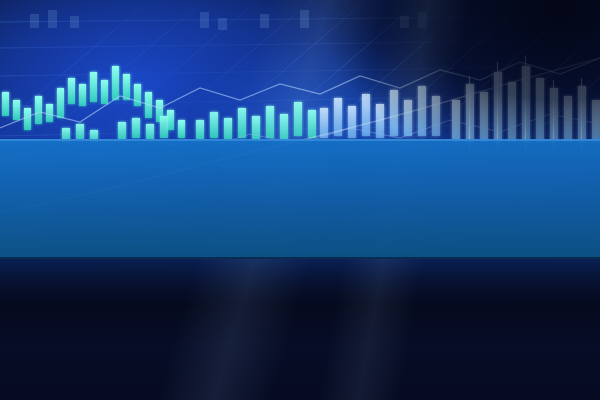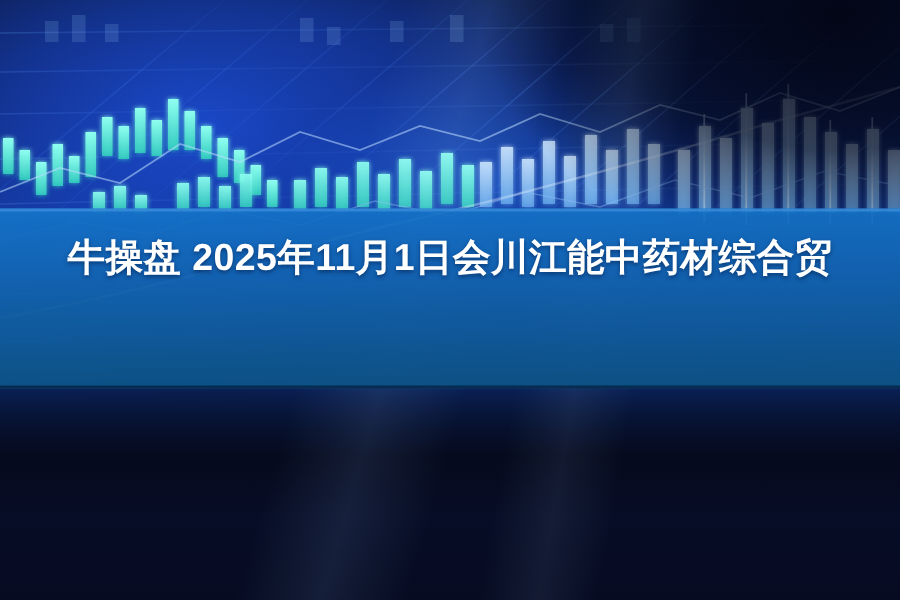--- a/index.html
+++ b/index.html
@@ -303,16 +303,15 @@
 
   <div class="layer bg-dark-tr"></div>
   <div class="layer bg-dark-bottom"></div>
   <div class="layer streaks"></div>
 
   <div class="title-band"></div>
   <div class="band-edge-top"></div>
   <div class="band-edge-bottom"></div>
 
   <div class="headline">
-    <span class="line">牛操盘 2025年11月1日会川江能中药材综合贸</span>
   </div>
 
 </div>
 
 </body></html>

